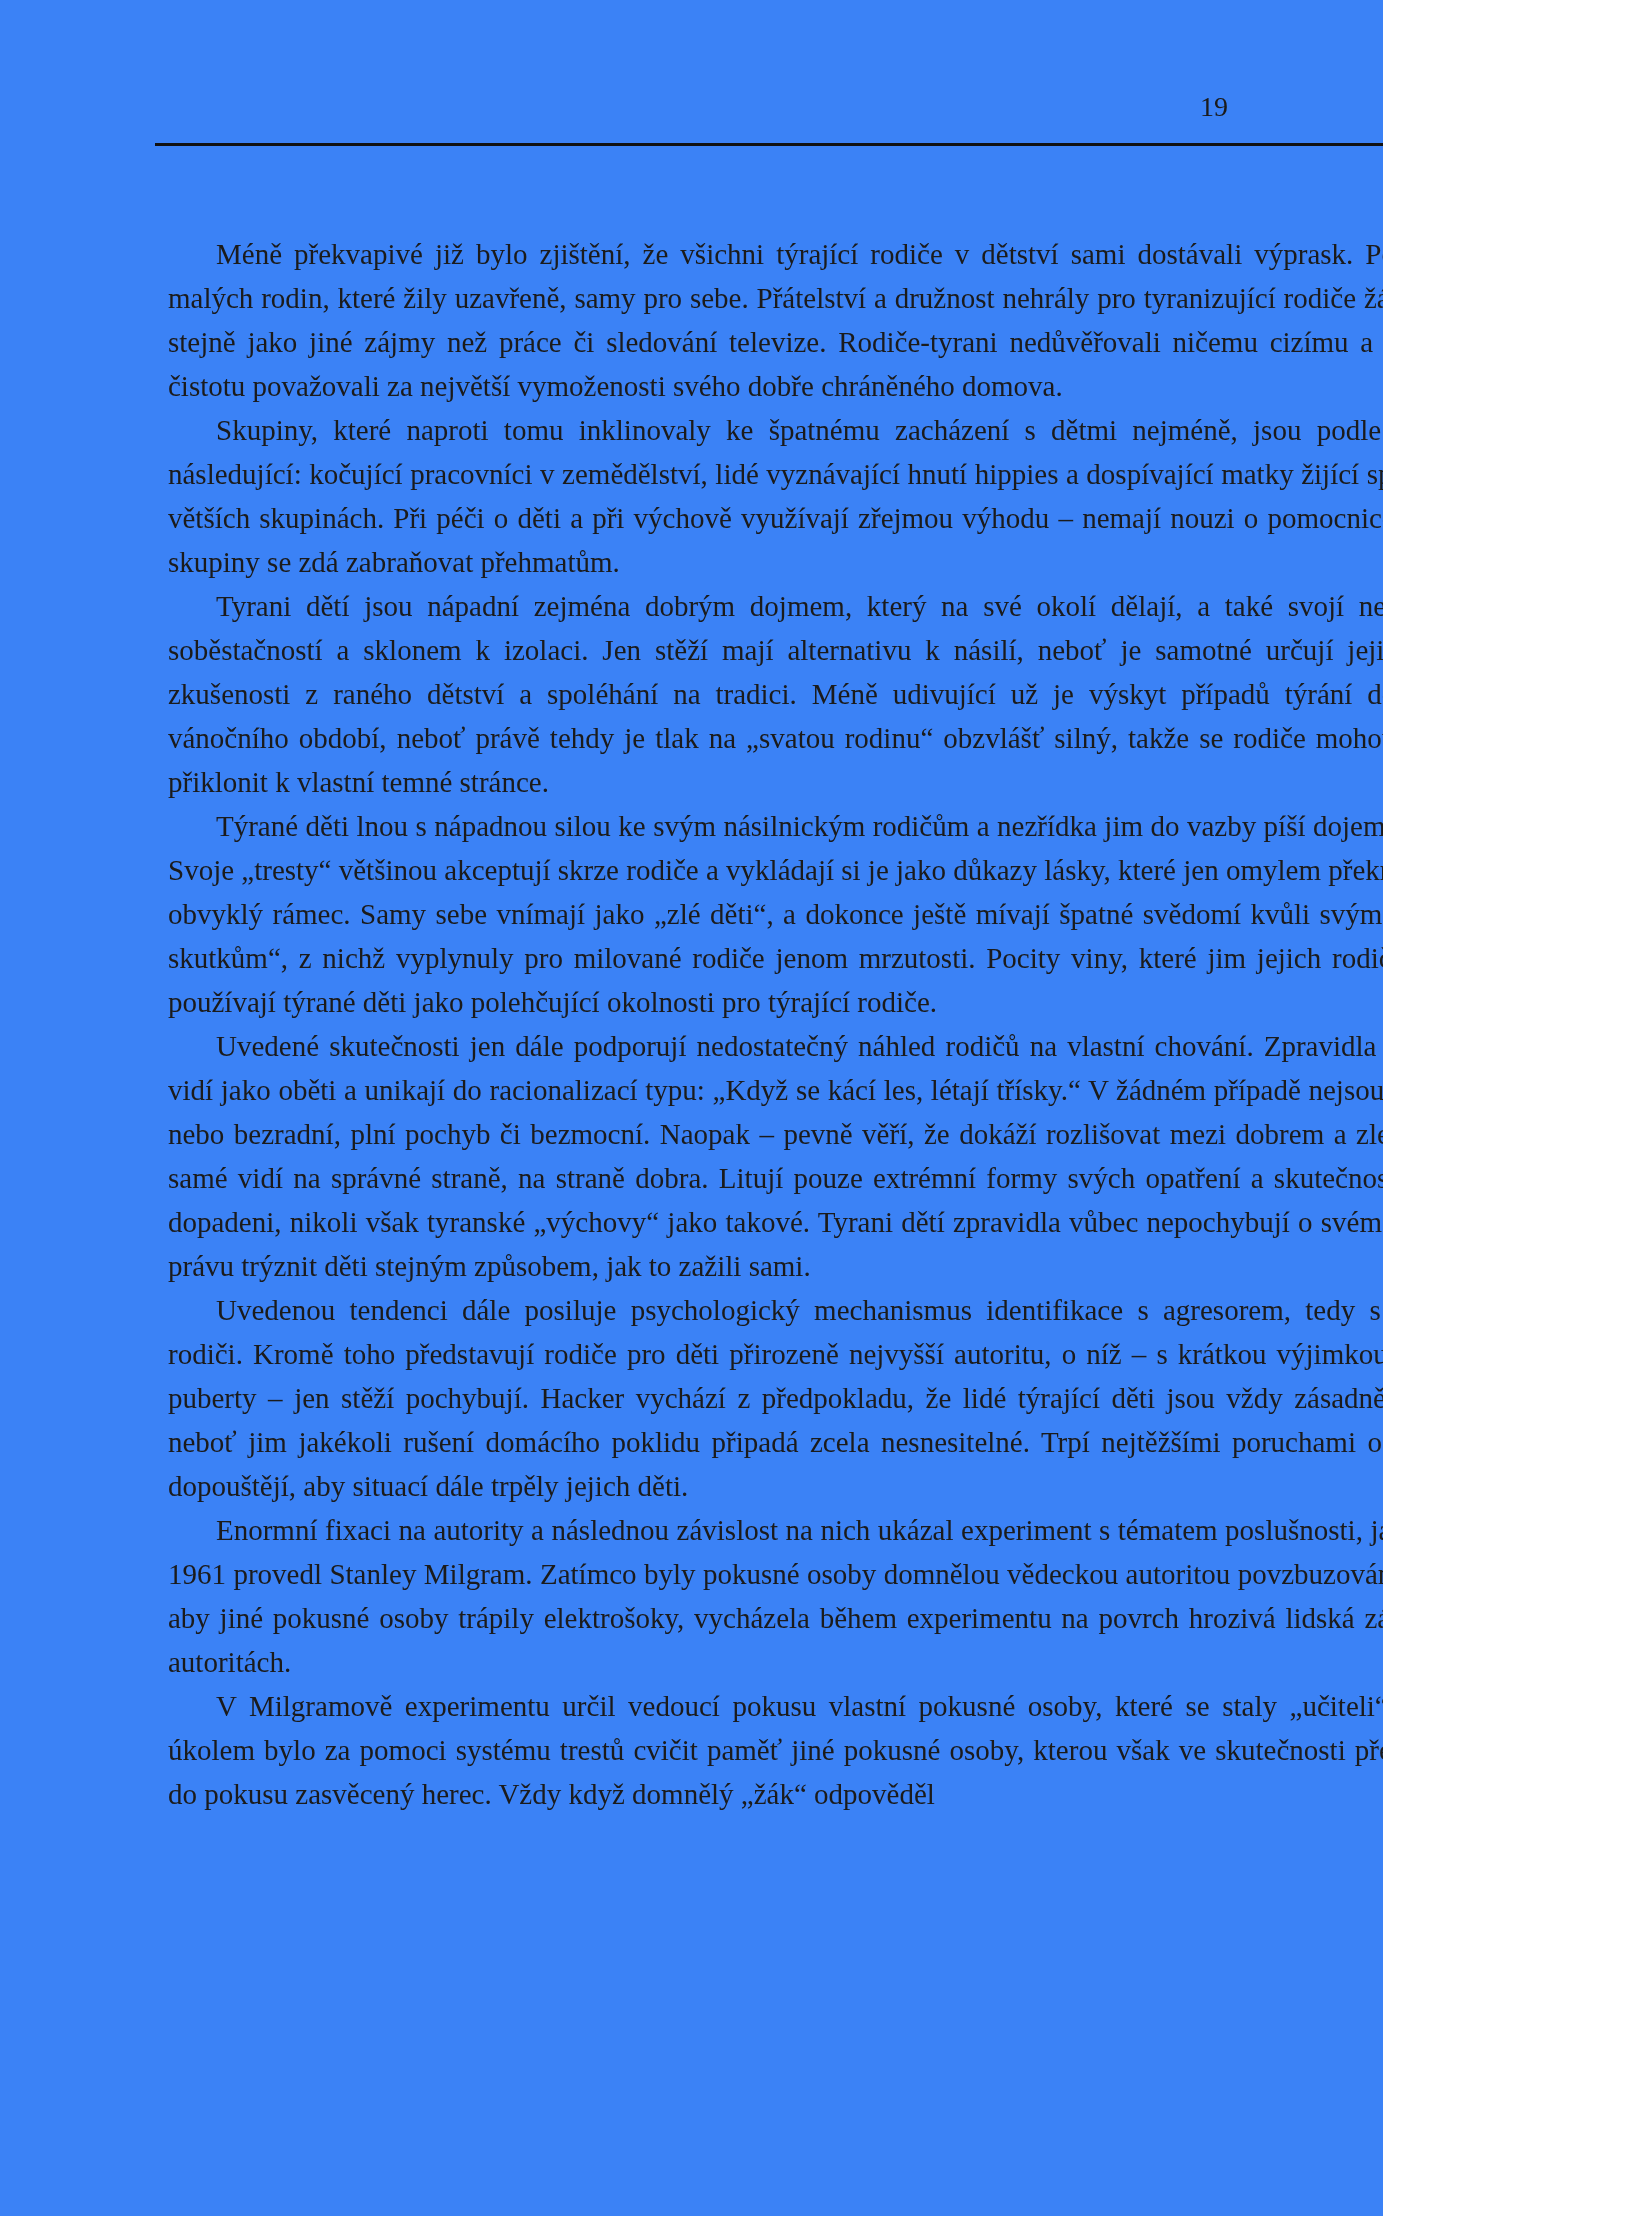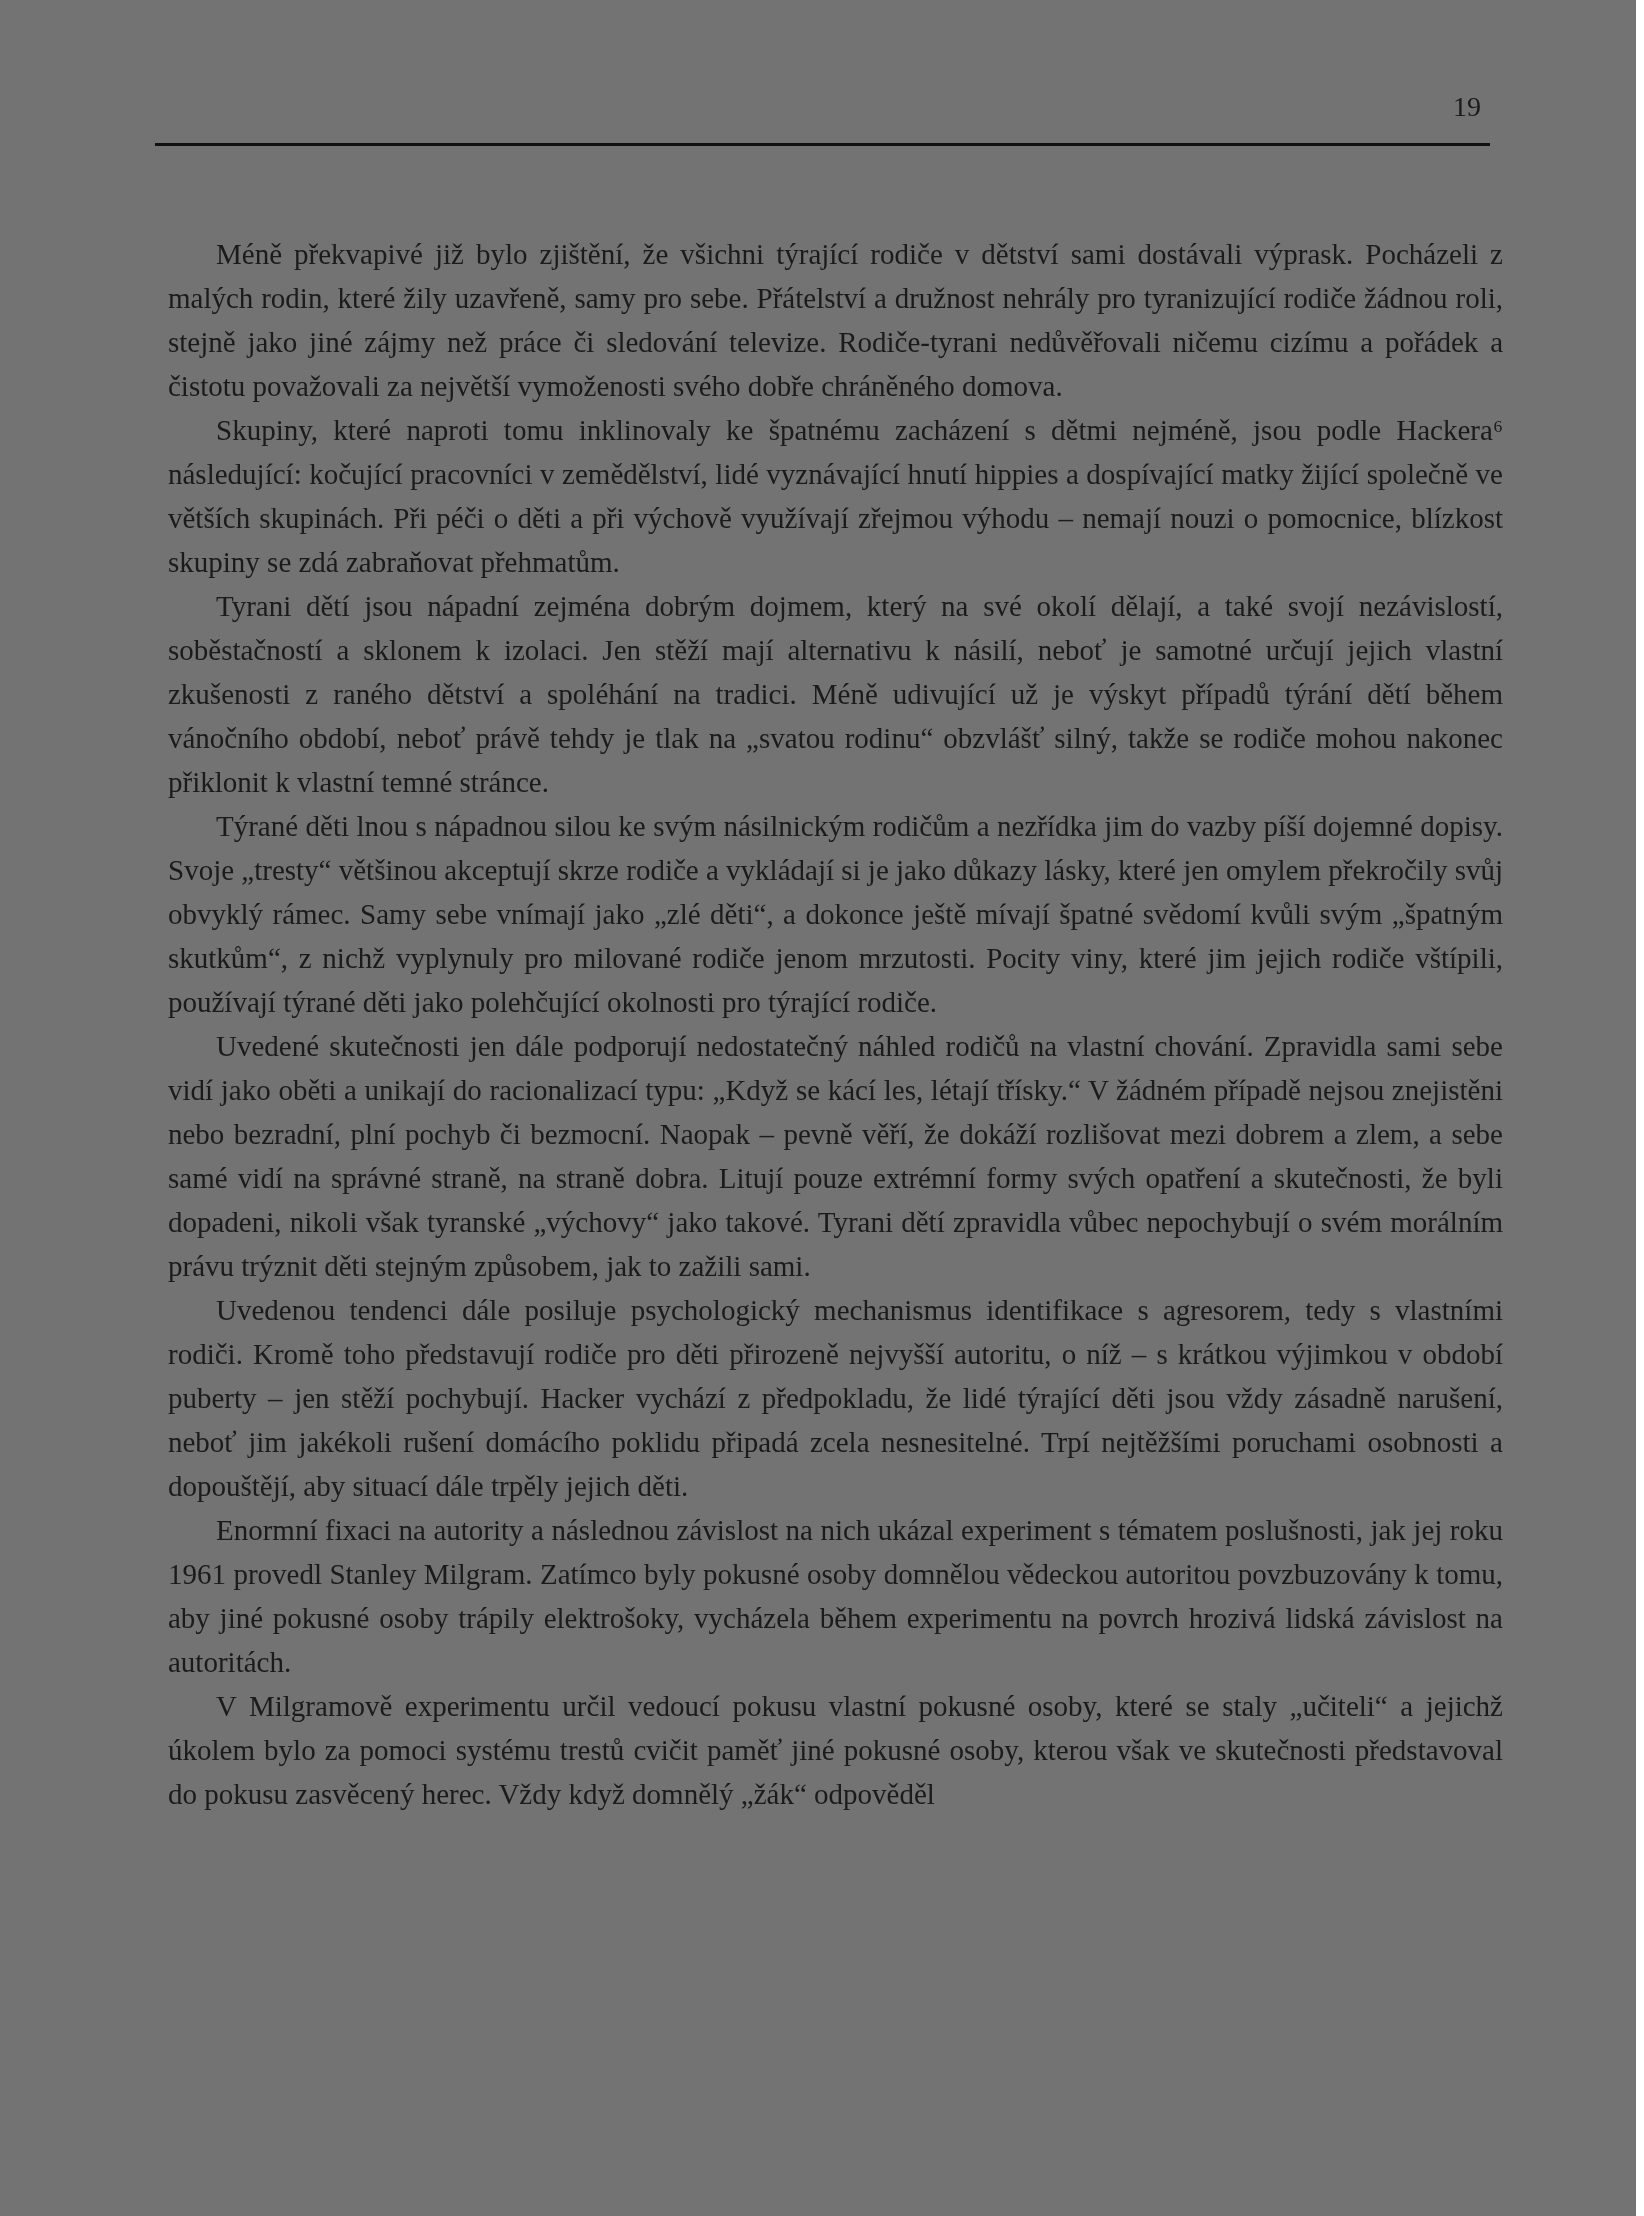--- a/index.html
+++ b/index.html
@@ -9,23 +9,23 @@
   }
   body {
     width: 1645px;
     height: 2216px;
     font-family: "Liberation Serif", "DejaVu Serif", serif;
     color: #1b1b1b;
     -webkit-font-smoothing: antialiased;
   }
   .page {
     position: relative;
-    width: 1636px;
+    width: 1383px;
     height: 2216px;
-    background: #737373;
+    background: #3b82f6;
     overflow: hidden;
   }
   .page-number {
     position: absolute;
     top: 93px;
     right: 155px;
     font-size: 28px;
     line-height: 1;
     color: #1b1b1b;
   }

